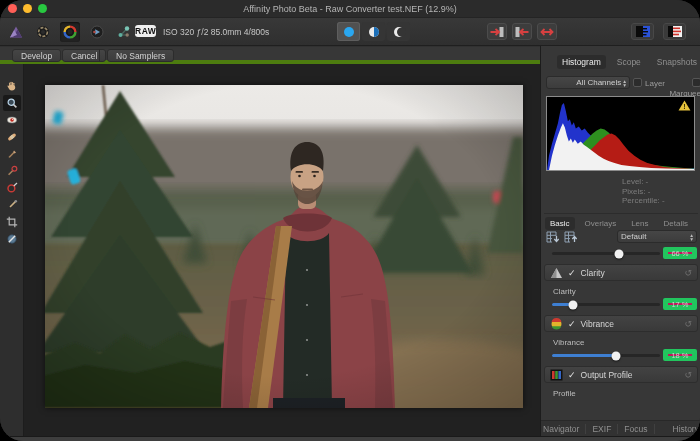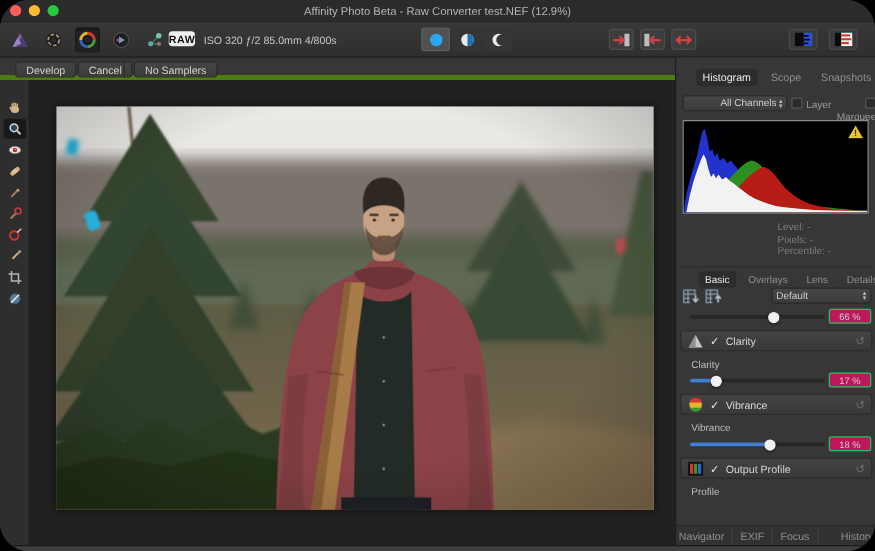--- a/index.html
+++ b/index.html
@@ -51,26 +51,26 @@
   .dropdown{display:flex;align-items:center;background:linear-gradient(#464646,#3c3c3c);border:1px solid #2b2b2b;border-radius:3px;height:13px;padding:0 3px;color:#cfcfcf;}
   .dropdown .lbl{flex:1;overflow:hidden;white-space:nowrap;font-size:8px;}
   .stepper{display:flex;flex-direction:column;line-height:4px;font-size:5.5px;color:#bdbdbd;margin-left:2px;}
   .chk{width:9px;height:9px;background:#2c2c2c;border:1px solid #555;border-radius:2px;display:inline-block;vertical-align:-1px;}
   .chklbl{color:#9d9d9d;font-size:8px;margin-left:3px;}
   .histbox{position:absolute;left:5px;top:50px;width:149px;height:75px;background:#000;border:1px solid #8c8c8c;}
   .warn{position:absolute;right:3px;top:3px;}
   .stats{position:absolute;top:131px;font-size:8px;line-height:9.5px;}
   .stats.l{left:6px;color:#b9b9b9;}
   .stats.r{left:81px;color:#7d7d7d;}
-  .atabs{display:flex;gap:5px;padding-left:18px;align-items:center;font-size:8px;}
+  .atabs{display:flex;gap:5px;padding-left:4px;align-items:center;font-size:8px;}
   .gicons{position:absolute;left:5px;display:flex;gap:4px;}
   .slider{position:absolute;left:11px;width:108px;height:3px;background:#262626;border-radius:2px;}
   .slider .fill{position:absolute;left:0;top:0;bottom:0;width:calc(var(--pct)*1%);background:#3e7fd2;border-radius:2px;}
   .slider .handle{position:absolute;top:50%;left:calc(var(--pct)*1%);width:9px;height:9px;border-radius:50%;background:#f1f1f1;transform:translate(-50%,-50%);box-shadow:0 1px 2px rgba(0,0,0,.6);}
-  .valbox{position:absolute;left:122px;width:34px;height:12px;background:#be185d;border:1px solid #22c55e;border-radius:2px;color:#cfcfcf;font-size:7.5px;display:flex;align-items:center;justify-content:center;}
+  .valbox{position:absolute;left:122px;width:34px;height:12px;background:#be185d;border:5px solid #22c55e;border-radius:2px;color:#cfcfcf;font-size:7.5px;display:flex;align-items:center;justify-content:center;}
   .sect{position:absolute;left:3px;width:154px;height:17px;background:linear-gradient(#434343,#393939);border:1px solid #2d2d2d;border-radius:3px;display:flex;align-items:center;padding:0 5px;gap:5px;}
   .sect .check{color:#e4e4e4;font-size:9px;}
   .sect .stitle{color:#d6d6d6;font-size:8.5px;flex:1;}
   .sect .reset{color:#6f6f6f;font-size:9px;}
   .sublbl{position:absolute;left:12px;color:#bdbdbd;font-size:8px;}
   .btabs{position:absolute;left:0;top:374px;width:160px;height:16px;display:flex;align-items:center;justify-content:center;gap:0;background:#323232;border-top:1px solid #282828;}
   .btab{color:#909090;font-size:8.5px;padding:0 6px;border-right:1px solid #404040;}
   .btab:last-child{border-right:none;padding-left:18px;}
   .bottomstrip{position:absolute;left:0;top:436px;width:700px;height:5px;background:#3e3e3e;border-top:1px solid #1a1a1a;}
   .divline{position:absolute;left:3px;width:154px;height:1px;background:#2c2c2c;}

